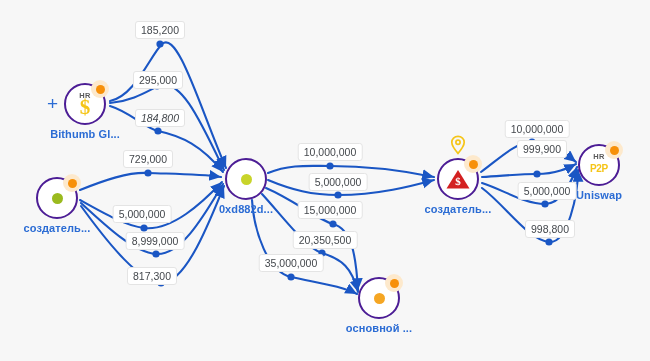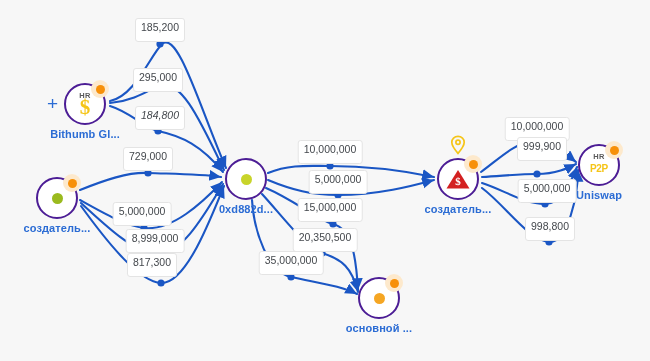--- a/index.html
+++ b/index.html
@@ -120,21 +120,21 @@
     width: 16px;
     height: 20px;
   }
   .edge-label {
     position: absolute;
     background: #ffffff;
     border: 1px solid #e4e4e4;
     border-radius: 3px;
     color: #44484d;
     font-size: 10.5px;
-    padding: 2px 5px 8px 5px;
+    padding: 2px 5px 2px 5px;
     white-space: nowrap;
     transform: translate(-50%, -50%);
     line-height: 1.15;
   }
 </style>
 </head>
 <body>
 
 <svg id="graph" viewBox="0 0 650 361">
   <defs>
@@ -250,21 +250,21 @@
       <div class="node-label">основной ...</div>
     </div>
   </div>
 <div id="label-layer">
     <div class="edge-label" style="left: 160px; top: 30px;">185,200</div>
     <div class="edge-label" style="left: 158px; top: 72px; margin-top: 8px;">295,000</div>
     <div class="edge-label" style="left: 160px; top: 118px; font-style: italic;">184,800</div>
     <div class="edge-label" style="left: 148px; top: 159px;">729,000</div>
     <div class="edge-label" style="left: 142px; top: 214px;">5,000,000</div>
     <div class="edge-label" style="left: 155px; top: 241px;">8,999,000</div>
-    <div class="edge-label" style="left: 152px; top: 265px;">817,300</div>
+    <div class="edge-label" style="left: 152px; top: 276px;">817,300</div>
     <div class="edge-label" style="left: 330px; top: 152px;">10,000,000</div>
     <div class="edge-label" style="left: 338px; top: 182px;">5,000,000</div>
     <div class="edge-label" style="left: 330px; top: 210px;">15,000,000</div>
     <div class="edge-label" style="left: 325px; top: 240px;">20,350,500</div>
     <div class="edge-label" style="left: 291px; top: 263px;">35,000,000</div>
     <div class="edge-label" style="left: 537px; top: 129px;">10,000,000</div>
     <div class="edge-label" style="left: 542px; top: 149px;">999,900</div>
     <div class="edge-label" style="left: 547px; top: 191px;">5,000,000</div>
     <div class="edge-label" style="left: 550px; top: 229px;">998,800</div>
   </div>

